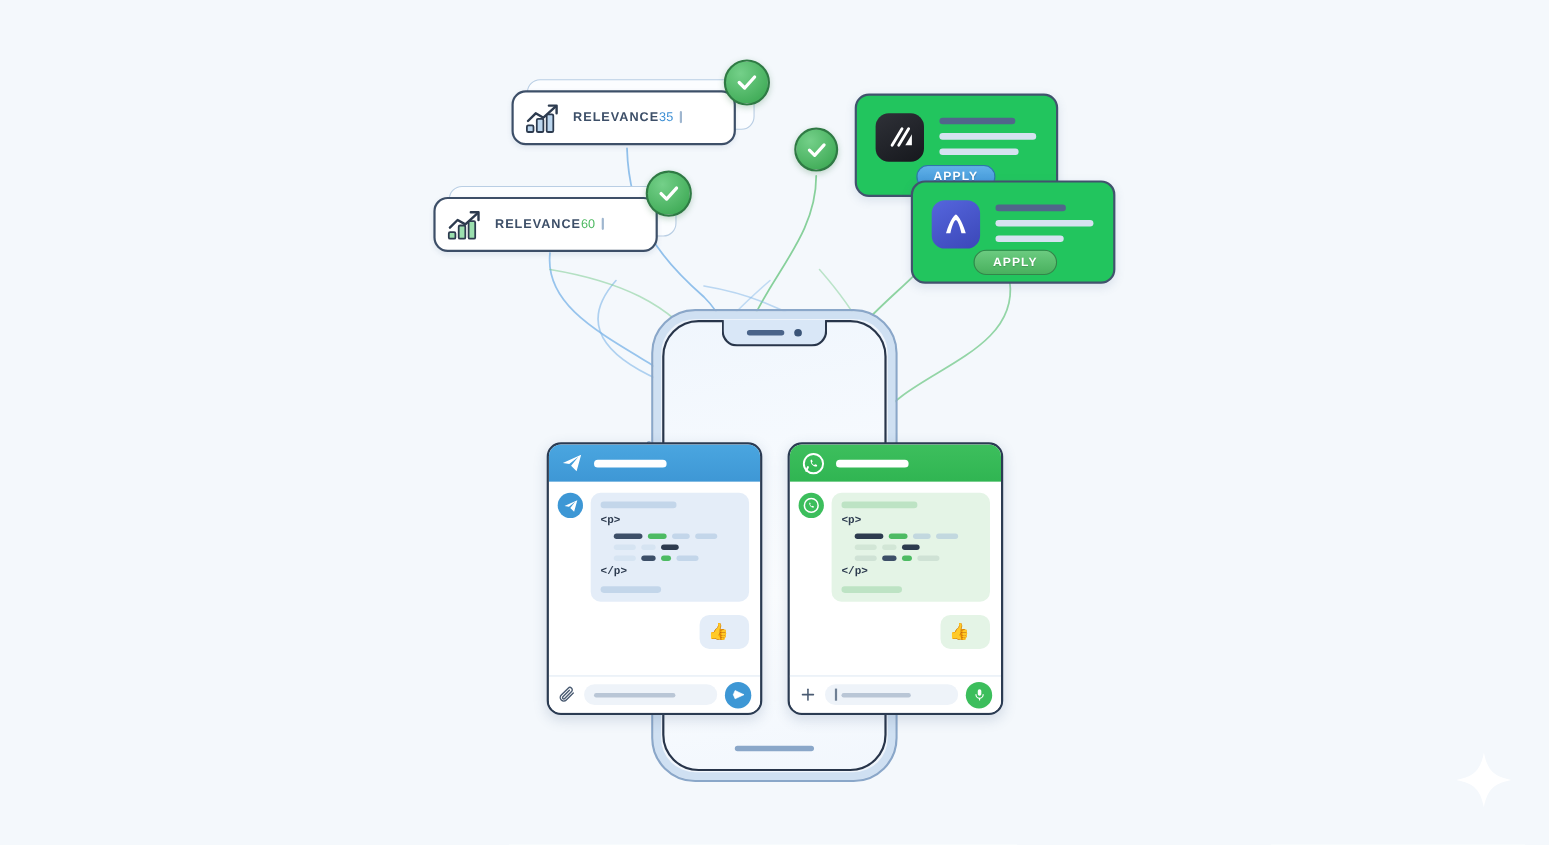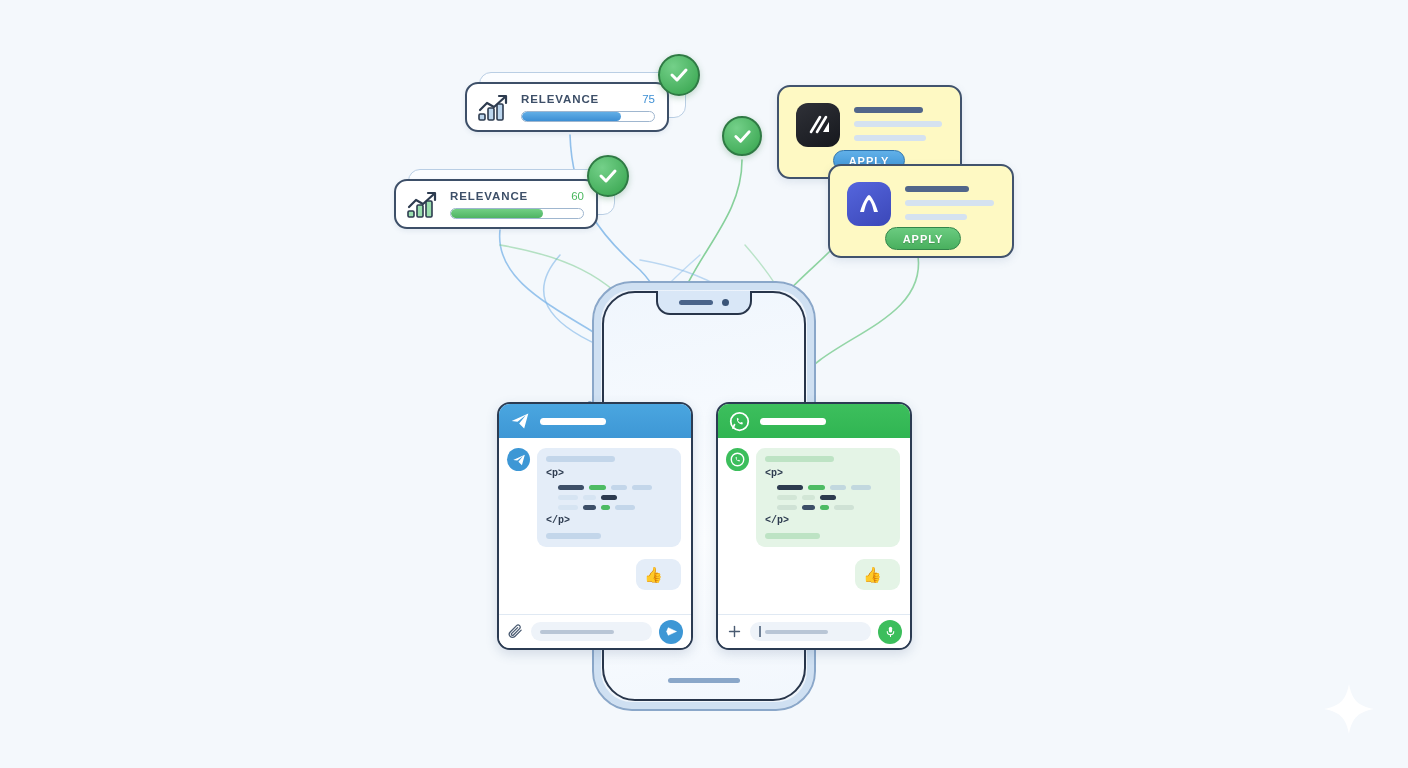--- a/index.html
+++ b/index.html
@@ -86,21 +86,21 @@
     background: #ffffff;
     border: 2px solid #3d4f68;
     border-radius: 13px;
     display: flex;
     align-items: center;
     padding: 9px 12px 9px 10px;
     gap: 10px;
     box-shadow: 0 2px 5px rgba(70,100,140,.10);
   }
   .rel-icon { width: 34px; height: 30px; flex: none; }
-  .rel-body { flex: 1; display: flex; flex-direction: column; gap: 6px; }
+  .rel-body { flex: 1; display: flex; flex-direction: row; gap: 6px; }
   .rel-top { display: flex; align-items: baseline; justify-content: space-between; }
   .rel-label {
     font-size: 11.5px; font-weight: bold; letter-spacing: .9px;
     color: #3d4f68;
   }
   .rel-value { font-size: 11.5px; font-weight: normal; }
   .rel-value.blue { color: #3d8fd4; }
   .rel-value.green { color: #4bb85f; }
   .rel-bar {
     position: relative;
@@ -119,21 +119,21 @@
     border-radius: 50%;
     background: radial-gradient(circle at 35% 28%, #74d089, #44ae5b 75%);
     border: 2px solid #2f7a44;
     display: flex; align-items: center; justify-content: center;
     box-shadow: 0 2px 6px rgba(50,120,70,.28);
   }
 
   
   .job-card {
     position: absolute;
-    background: #fef9c3;
+    background: #22c55e;
     border: 2px solid #41536d;
     border-radius: 13px;
     box-shadow: 0 3px 9px rgba(70,100,140,.13);
   }
   .job-row { display: flex; gap: 14px; padding: 16px 18px 0 17px; }
   .job-logo {
     width: 44px; height: 44px; border-radius: 12px; flex: none;
     display: flex; align-items: center; justify-content: center;
   }
   .job-logo.dark { background: linear-gradient(150deg,#2f3138,#16181d); }
@@ -278,21 +278,21 @@
       <svg class="rel-icon" viewBox="0 0 34 30">
         <polyline points="3,18 10,11 17,15 28,5" fill="none" stroke="#2d3b4f" stroke-width="2.2" stroke-linecap="round" stroke-linejoin="round"></polyline>
         <polyline points="22,4 29,4 29,11" fill="none" stroke="#2d3b4f" stroke-width="2.2" stroke-linecap="round" stroke-linejoin="round"></polyline>
         <rect x="2" y="22" width="6" height="6" rx="1.2" fill="#bcd6ee" stroke="#2d3b4f" stroke-width="1.6"></rect>
         <rect x="11" y="16" width="6" height="12" rx="1.2" fill="#bcd6ee" stroke="#2d3b4f" stroke-width="1.6"></rect>
         <rect x="20" y="12" width="6" height="16" rx="1.2" fill="#bcd6ee" stroke="#2d3b4f" stroke-width="1.6"></rect>
       </svg>
       <div class="rel-body">
         <div class="rel-top">
           <span class="rel-label">RELEVANCE</span>
-          <span class="rel-value blue">75</span>
+          <span class="rel-value blue">35</span>
         </div>
         <div class="rel-bar">
           <div class="rel-fill blue" style="width:75%"></div>
         </div>
       </div>
     </div>
     <div class="check-badge" style="left:193px; top:-18px; width:42px; height:42px;">
       <svg width="22" height="22" viewBox="0 0 22 22">
         <polyline points="4,11 9,16 18,6" fill="none" stroke="#fff" stroke-width="3" stroke-linecap="round" stroke-linejoin="round"></polyline>
       </svg>

